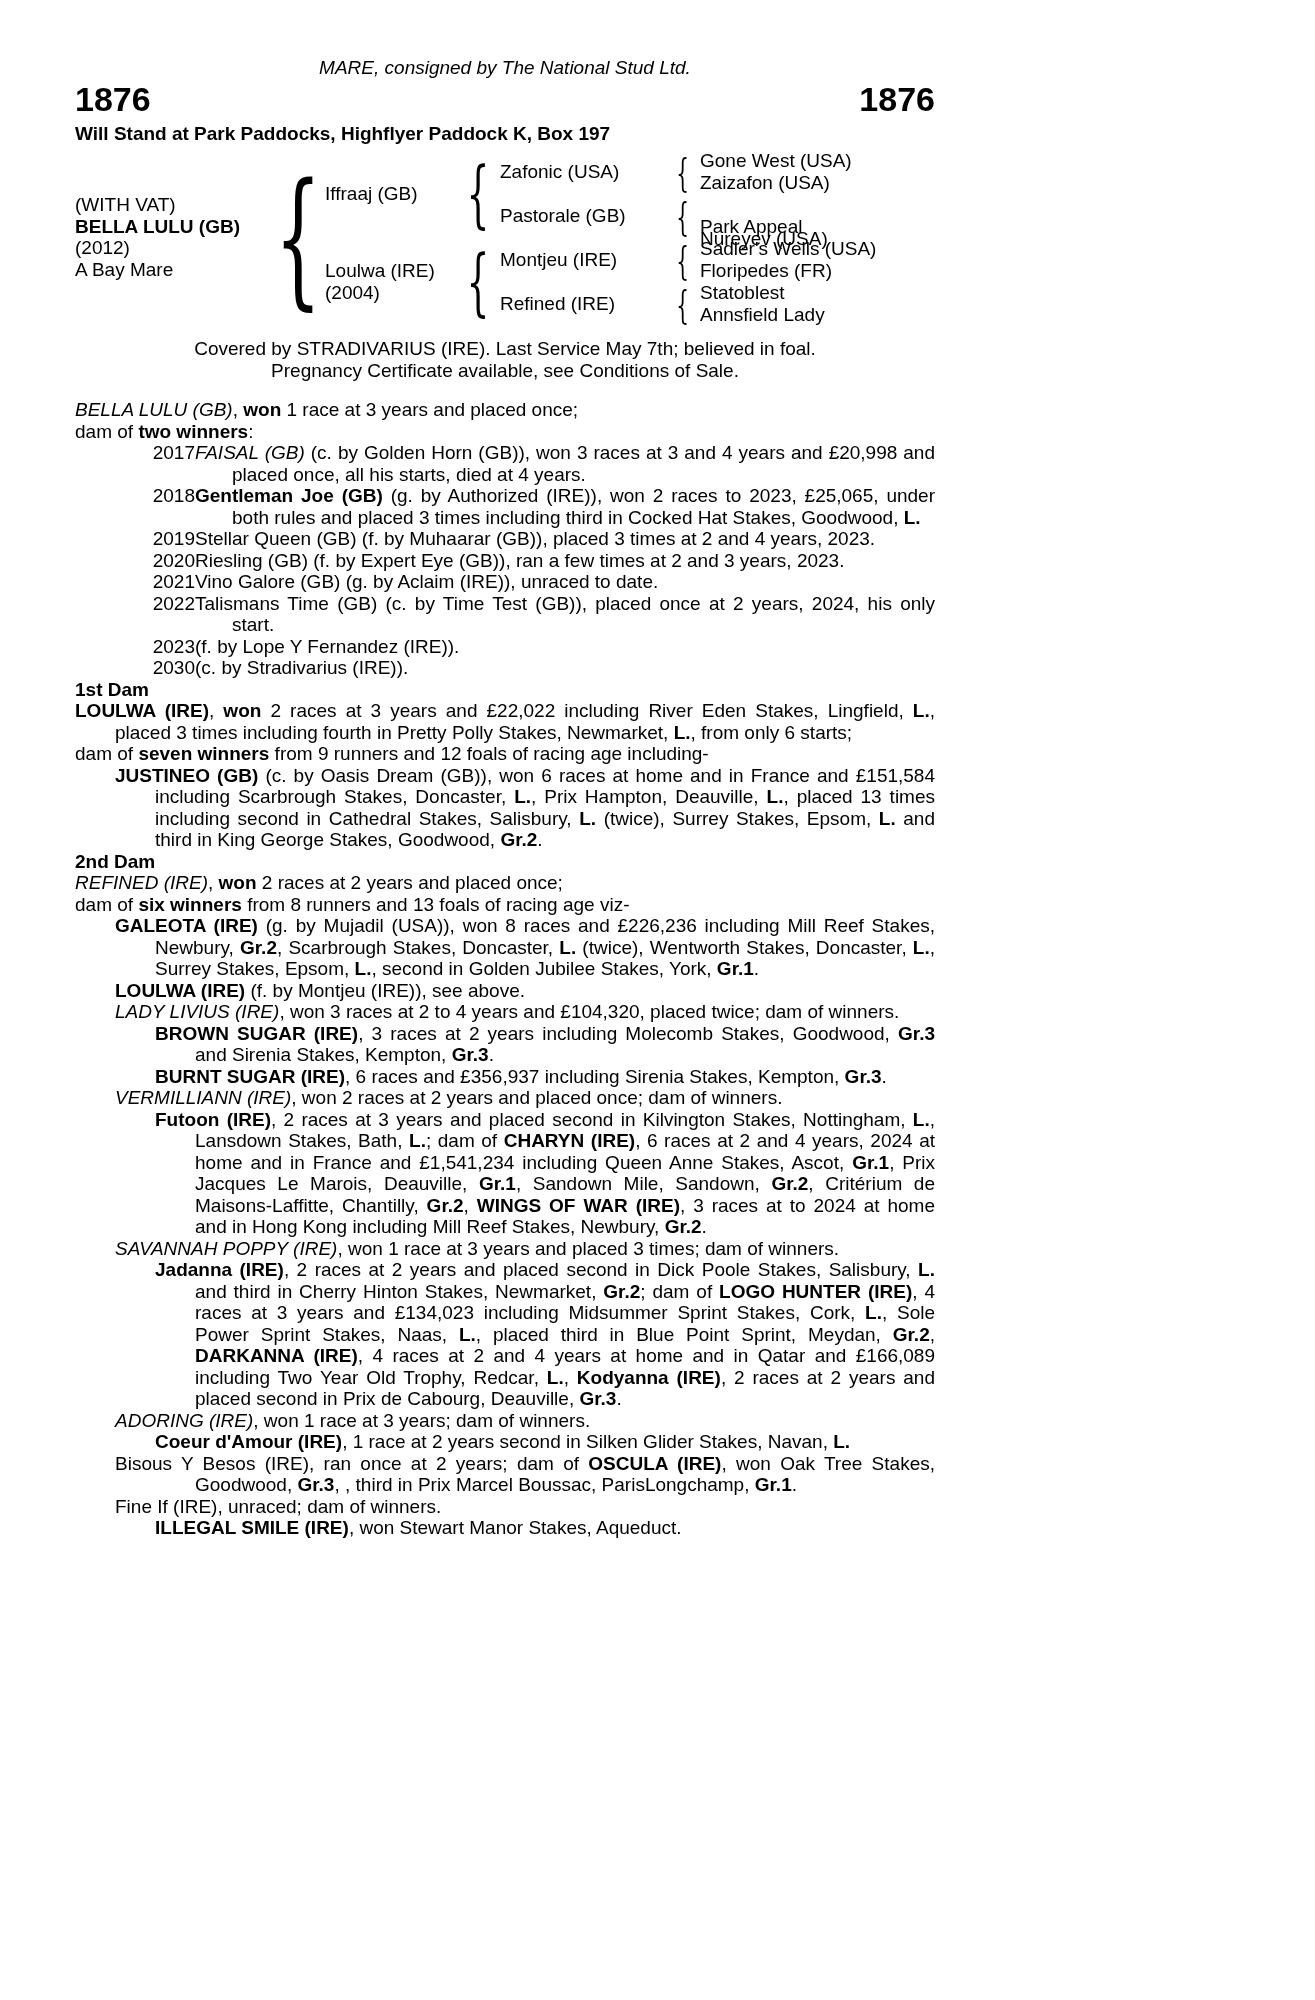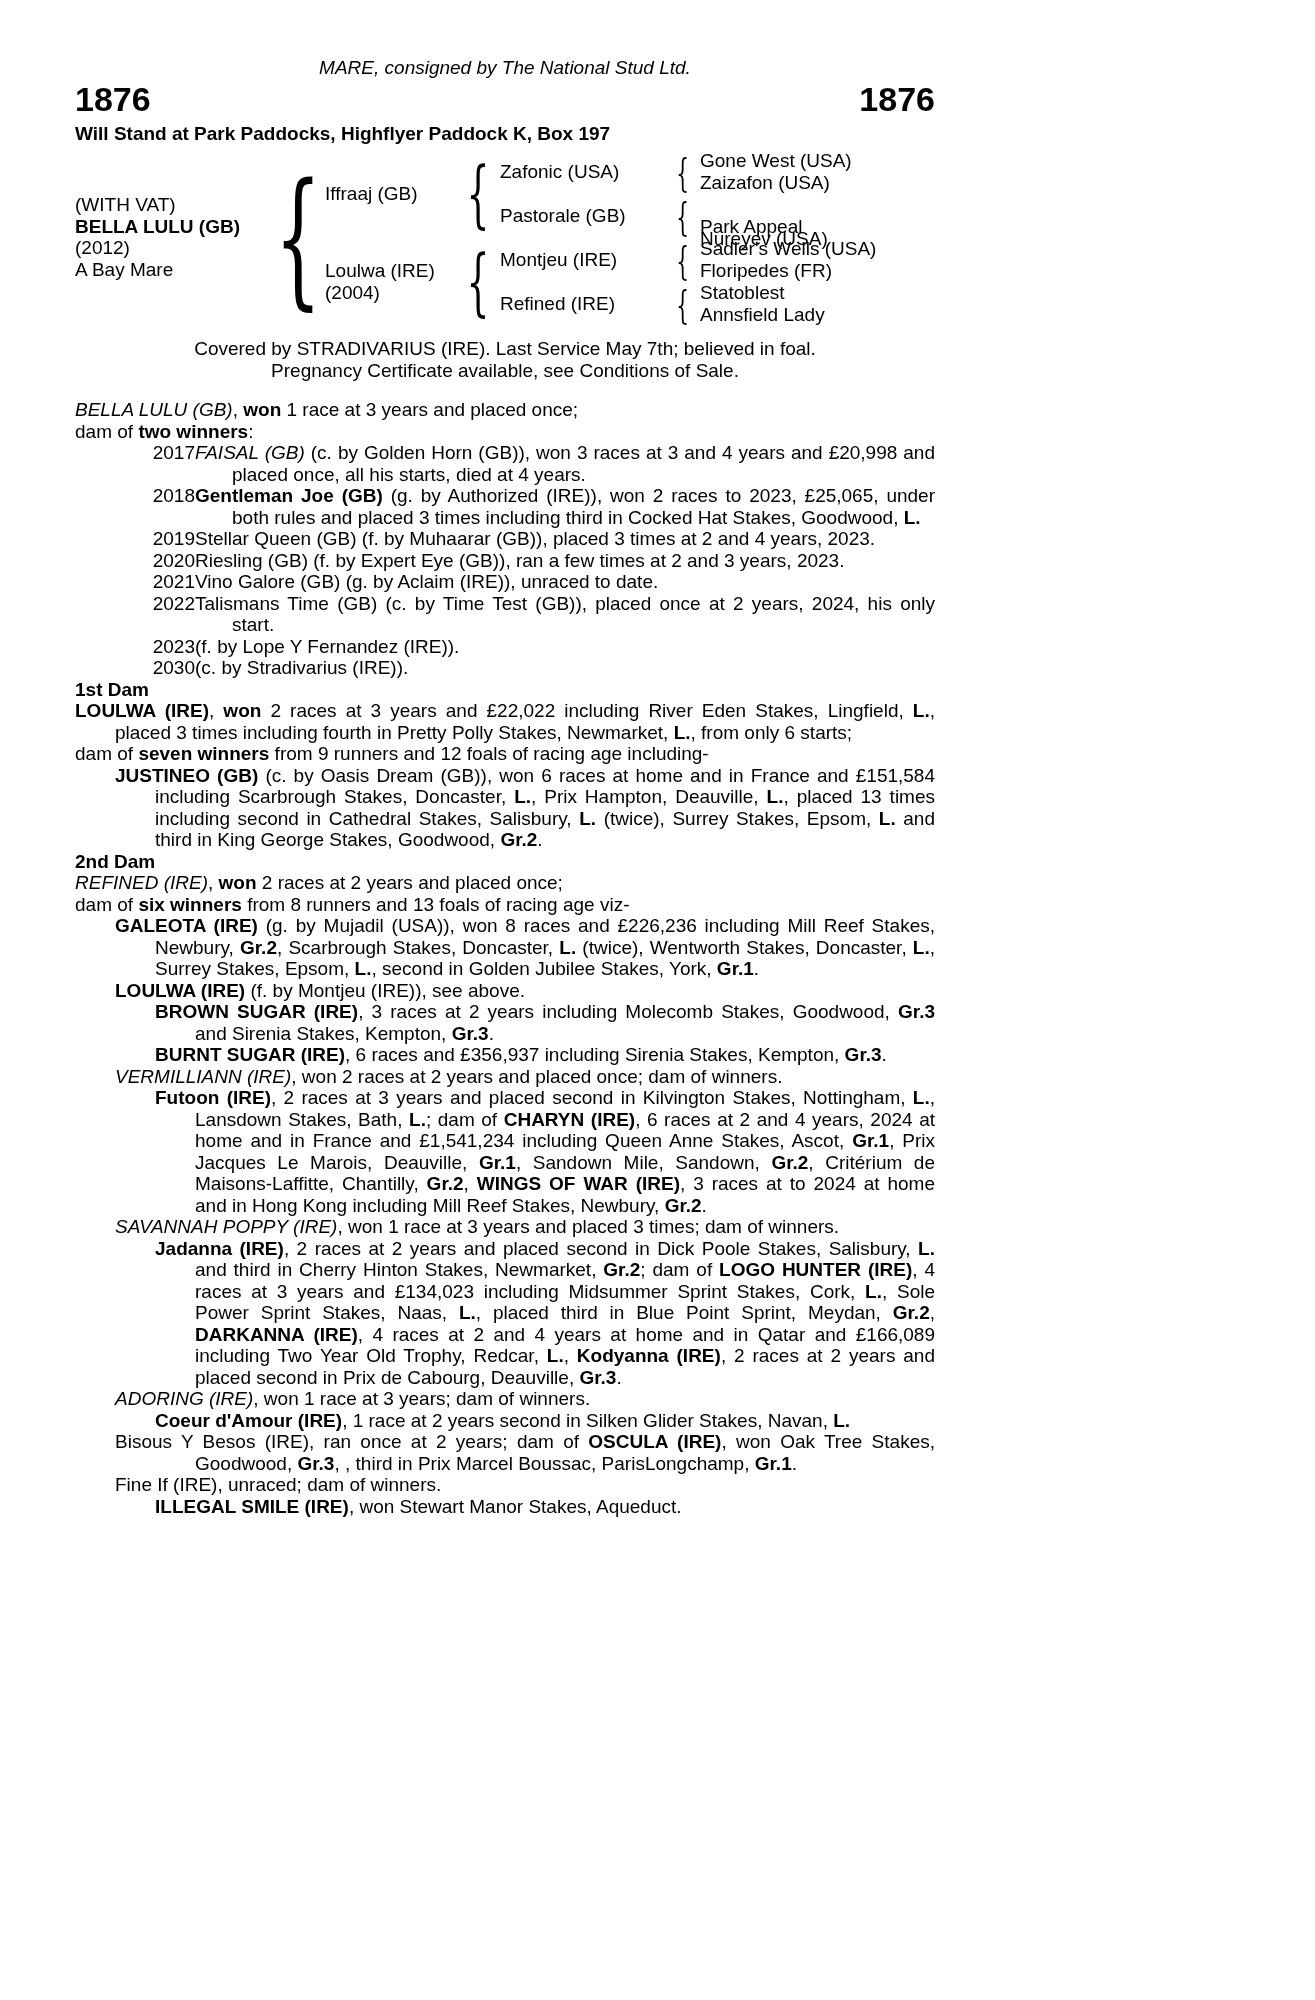--- a/index.html
+++ b/index.html
@@ -172,20 +172,21 @@
         <div class="para" style="padding-left: 0px; text-indent: 0px;"><span class="seg">dam of </span><span class="seg s-b">seven winners</span><span class="seg"> from 9 runners and 12 foals of racing age including-</span></div>
         <div class="para" style="padding-left: 80px; text-indent: -40px;"><span class="seg s-b">JUSTINEO (GB)</span><span class="seg"> (c. by Oasis Dream (GB)), won 6 races at home and in France and £151,584 including Scarbrough Stakes, Doncaster, </span><span class="seg s-b">L.</span><span class="seg">, Prix Hampton, Deauville, </span><span class="seg s-b">L.</span><span class="seg">, placed 13 times including second in Cathedral Stakes, Salisbury, </span><span class="seg s-b">L.</span><span class="seg"> (twice), Surrey Stakes, Epsom, </span><span class="seg s-b">L.</span><span class="seg"> and third in King George Stakes, Goodwood, </span><span class="seg s-b">Gr.2</span><span class="seg">.</span></div>
       </div>
 
     <div class="dam-head">2nd Dam</div>
     <div>
         <div class="para" style="padding-left: 0px; text-indent: 0px;"><span class="seg s-i">REFINED (IRE)</span><span class="seg">, </span><span class="seg s-b">won</span><span class="seg"> 2 races at 2 years and placed once;</span></div>
         <div class="para" style="padding-left: 0px; text-indent: 0px;"><span class="seg">dam of </span><span class="seg s-b">six winners</span><span class="seg"> from 8 runners and 13 foals of racing age viz-</span></div>
         <div class="para" style="padding-left: 80px; text-indent: -40px;"><span class="seg s-b">GALEOTA (IRE)</span><span class="seg"> (g. by Mujadil (USA)), won 8 races and £226,236 including Mill Reef Stakes, Newbury, </span><span class="seg s-b">Gr.2</span><span class="seg">, Scarbrough Stakes, Doncaster, </span><span class="seg s-b">L.</span><span class="seg"> (twice), Wentworth Stakes, Doncaster, </span><span class="seg s-b">L.</span><span class="seg">, Surrey Stakes, Epsom, </span><span class="seg s-b">L.</span><span class="seg">, second in Golden Jubilee Stakes, York, </span><span class="seg s-b">Gr.1</span><span class="seg">.</span></div>
         <div class="para" style="padding-left: 80px; text-indent: -40px;"><span class="seg s-b">LOULWA (IRE)</span><span class="seg"> (f. by Montjeu (IRE)), see above.</span></div>
+        <div class="para" style="padding-left: 80px; text-indent: -40px;"><span class="seg s-i">LADY LIVIUS (IRE)</span><span class="seg">, won 3 races at 2 to 4 years and £104,320, placed twice; dam of winners.</span></div>
         <div class="para" style="padding-left: 120px; text-indent: -40px;"><span class="seg s-b">BROWN SUGAR (IRE)</span><span class="seg">, 3 races at 2 years including Molecomb Stakes, Goodwood, </span><span class="seg s-b">Gr.3</span><span class="seg"> and Sirenia Stakes, Kempton, </span><span class="seg s-b">Gr.3</span><span class="seg">.</span></div>
         <div class="para" style="padding-left: 120px; text-indent: -40px;"><span class="seg s-b">BURNT SUGAR (IRE)</span><span class="seg">, 6 races and £356,937 including Sirenia Stakes, Kempton, </span><span class="seg s-b">Gr.3</span><span class="seg">.</span></div>
         <div class="para" style="padding-left: 80px; text-indent: -40px;"><span class="seg s-i">VERMILLIANN (IRE)</span><span class="seg">, won 2 races at 2 years and placed once; dam of winners.</span></div>
         <div class="para" style="padding-left: 120px; text-indent: -40px;"><span class="seg s-b">Futoon (IRE)</span><span class="seg">, 2 races at 3 years and placed second in Kilvington Stakes, Nottingham, </span><span class="seg s-b">L.</span><span class="seg">, Lansdown Stakes, Bath, </span><span class="seg s-b">L.</span><span class="seg">; dam of </span><span class="seg s-b">CHARYN (IRE)</span><span class="seg">, 6 races at 2 and 4 years, 2024 at home and in France and £1,541,234 including Queen Anne Stakes, Ascot, </span><span class="seg s-b">Gr.1</span><span class="seg">, Prix Jacques Le Marois, Deauville, </span><span class="seg s-b">Gr.1</span><span class="seg">, Sandown Mile, Sandown, </span><span class="seg s-b">Gr.2</span><span class="seg">, Critérium de Maisons-Laffitte, Chantilly, </span><span class="seg s-b">Gr.2</span><span class="seg">, </span><span class="seg s-b">WINGS OF WAR (IRE)</span><span class="seg">, 3 races at to 2024 at home and in Hong Kong including Mill Reef Stakes, Newbury, </span><span class="seg s-b">Gr.2</span><span class="seg">.</span></div>
         <div class="para" style="padding-left: 80px; text-indent: -40px;"><span class="seg s-i">SAVANNAH POPPY (IRE)</span><span class="seg">, won 1 race at 3 years and placed 3 times; dam of winners.</span></div>
         <div class="para" style="padding-left: 120px; text-indent: -40px;"><span class="seg s-b">Jadanna (IRE)</span><span class="seg">, 2 races at 2 years and placed second in Dick Poole Stakes, Salisbury, </span><span class="seg s-b">L.</span><span class="seg"> and third in Cherry Hinton Stakes, Newmarket, </span><span class="seg s-b">Gr.2</span><span class="seg">; dam of </span><span class="seg s-b">LOGO HUNTER (IRE)</span><span class="seg">, 4 races at 3 years and £134,023 including Midsummer Sprint Stakes, Cork, </span><span class="seg s-b">L.</span><span class="seg">, Sole Power Sprint Stakes, Naas, </span><span class="seg s-b">L.</span><span class="seg">, placed third in Blue Point Sprint, Meydan, </span><span class="seg s-b">Gr.2</span><span class="seg">, </span><span class="seg s-b">DARKANNA (IRE)</span><span class="seg">, 4 races at 2 and 4 years at home and in Qatar and £166,089 including Two Year Old Trophy, Redcar, </span><span class="seg s-b">L.</span><span class="seg">, </span><span class="seg s-b">Kodyanna (IRE)</span><span class="seg">, 2 races at 2 years and placed second in Prix de Cabourg, Deauville, </span><span class="seg s-b">Gr.3</span><span class="seg">.</span></div>
         <div class="para" style="padding-left: 80px; text-indent: -40px;"><span class="seg s-i">ADORING (IRE)</span><span class="seg">, won 1 race at 3 years; dam of winners.</span></div>
         <div class="para" style="padding-left: 120px; text-indent: -40px;"><span class="seg s-b">Coeur d'Amour (IRE)</span><span class="seg">, 1 race at 2 years second in Silken Glider Stakes, Navan, </span><span class="seg s-b">L.</span></div>
         <div class="para" style="padding-left: 120px; text-indent: -80px;"><span class="seg">Bisous Y Besos (IRE), ran once at 2 years; dam of </span><span class="seg s-b">OSCULA (IRE)</span><span class="seg">, won Oak Tree Stakes, Goodwood, </span><span class="seg s-b">Gr.3</span><span class="seg">, , third in Prix Marcel Boussac, ParisLongchamp, </span><span class="seg s-b">Gr.1</span><span class="seg">.</span></div>
         <div class="para" style="padding-left: 80px; text-indent: -40px;"><span class="seg">Fine If (IRE), unraced; dam of winners.</span></div>

